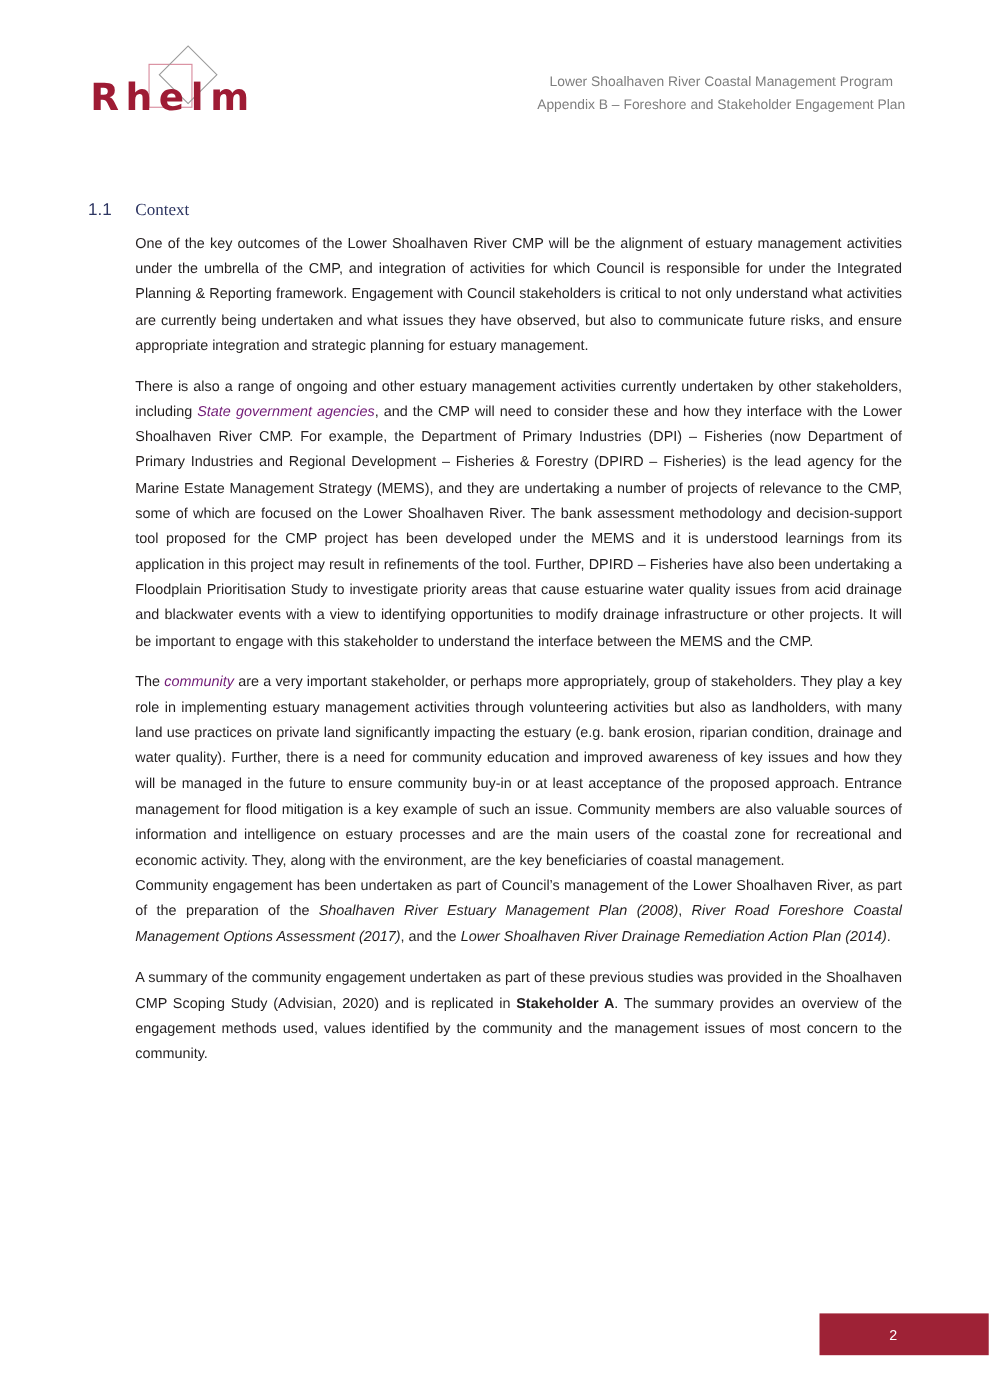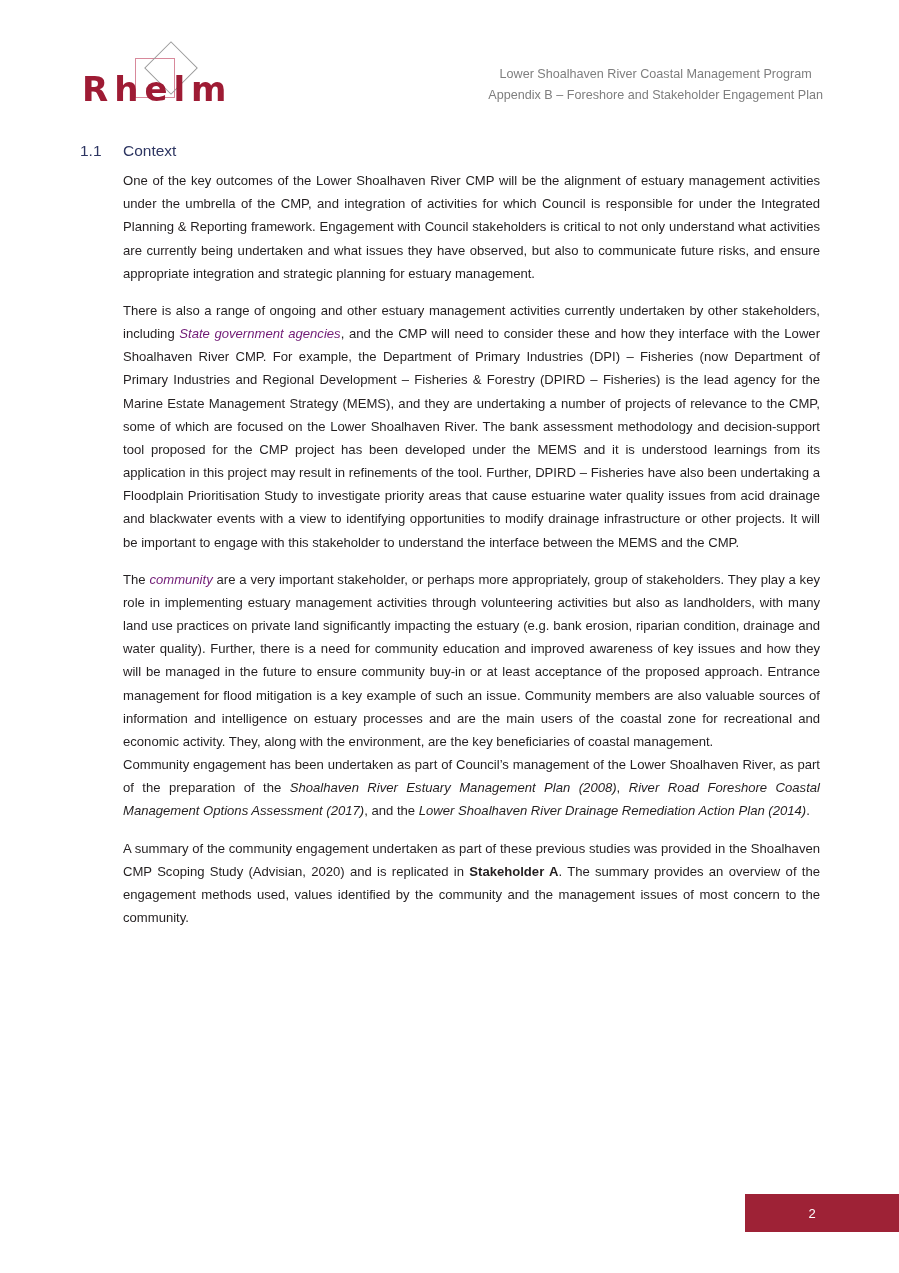--- a/index.html
+++ b/index.html
@@ -90,27 +90,29 @@
     margin: 0;
   }
   .heading {
     display: flex;
     align-items: baseline;
     color: #2d3561;
     font-size: 15.5px;
     font-family: "Liberation Sans", sans-serif;
     margin-left: 80px;
     margin-bottom: 9px;
+    margin-top: 40px;
   }
   .heading-num {
     width: 43px;
     flex: none;
   }
   .heading-text {
     flex: 1;
+    font-family: Liberation Serif, serif;
   }
   .heading.second {
     margin-top: 24px;
   }
   p.para {
     margin: 0 0 14px 0;
     padding: 0 79px 0 123px;
     font-size: 13.1px;
     line-height: 1.77;
     text-align: justify;

